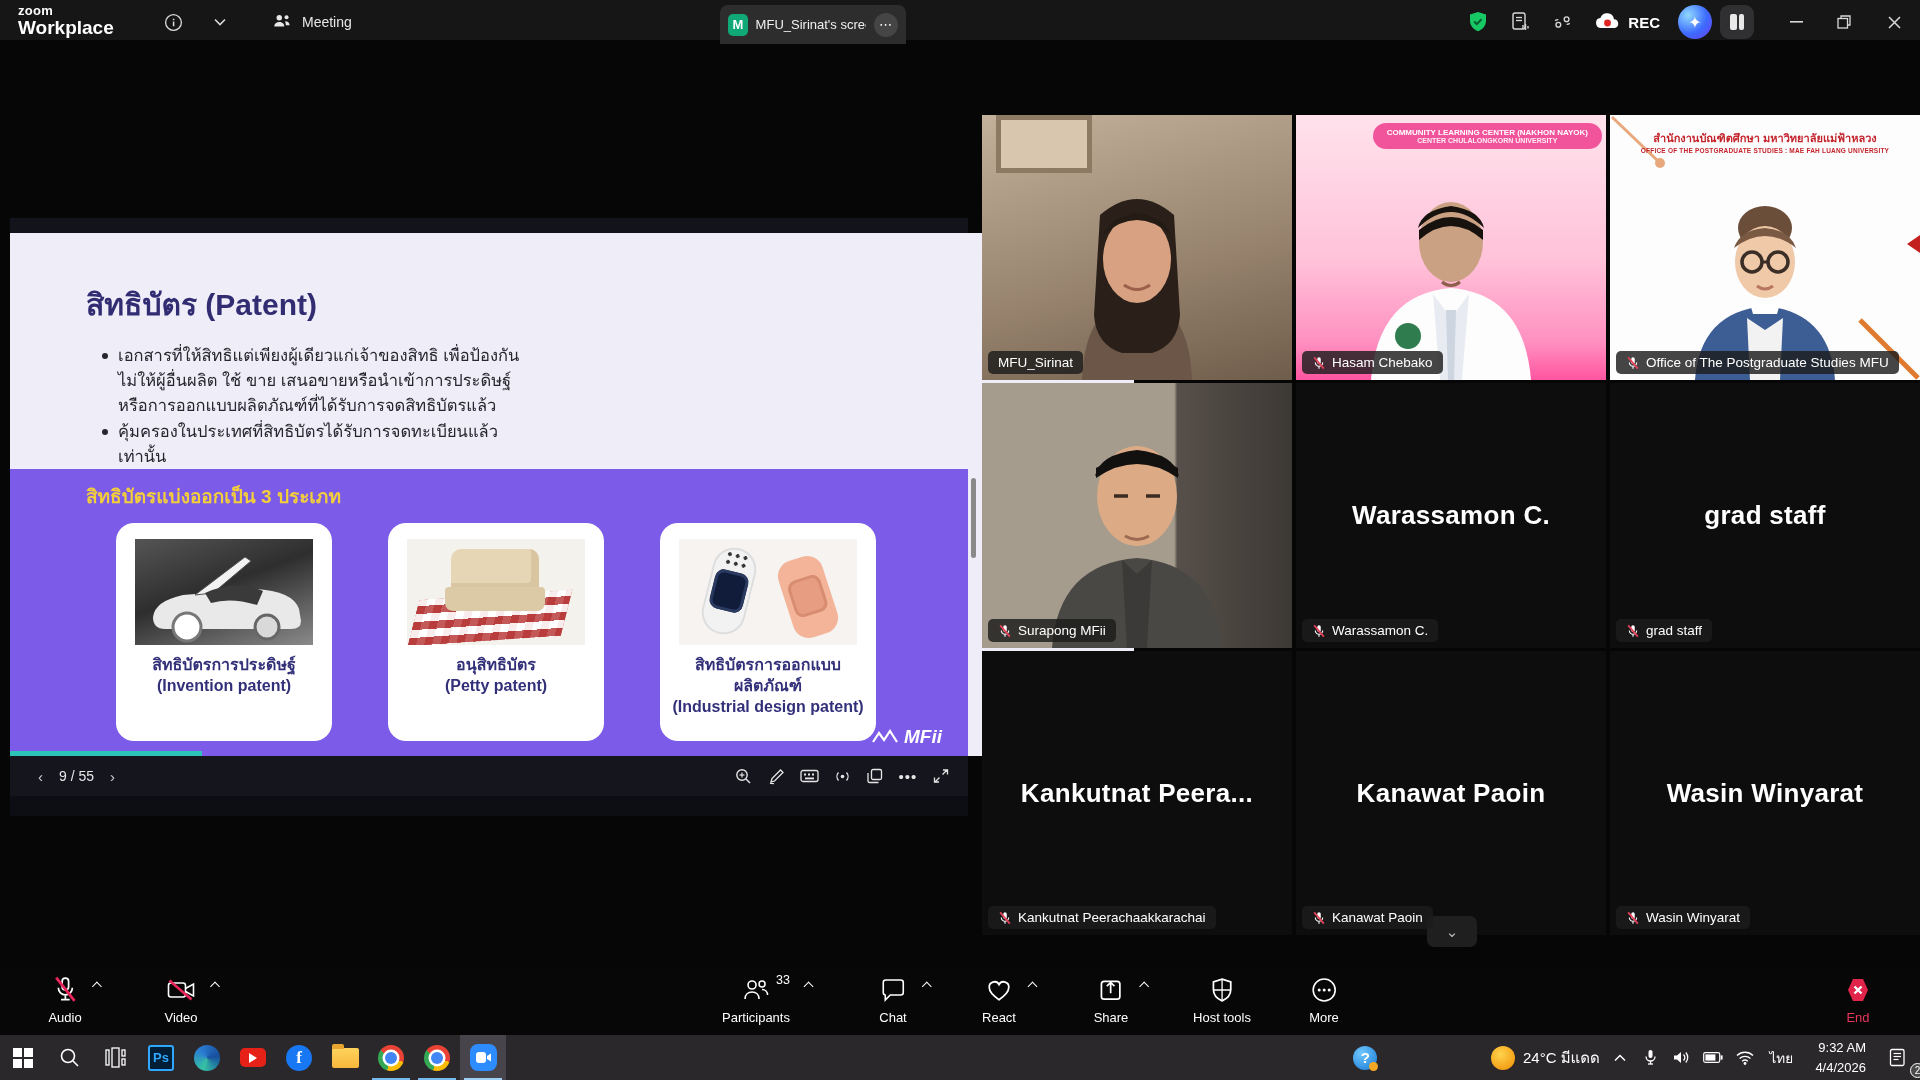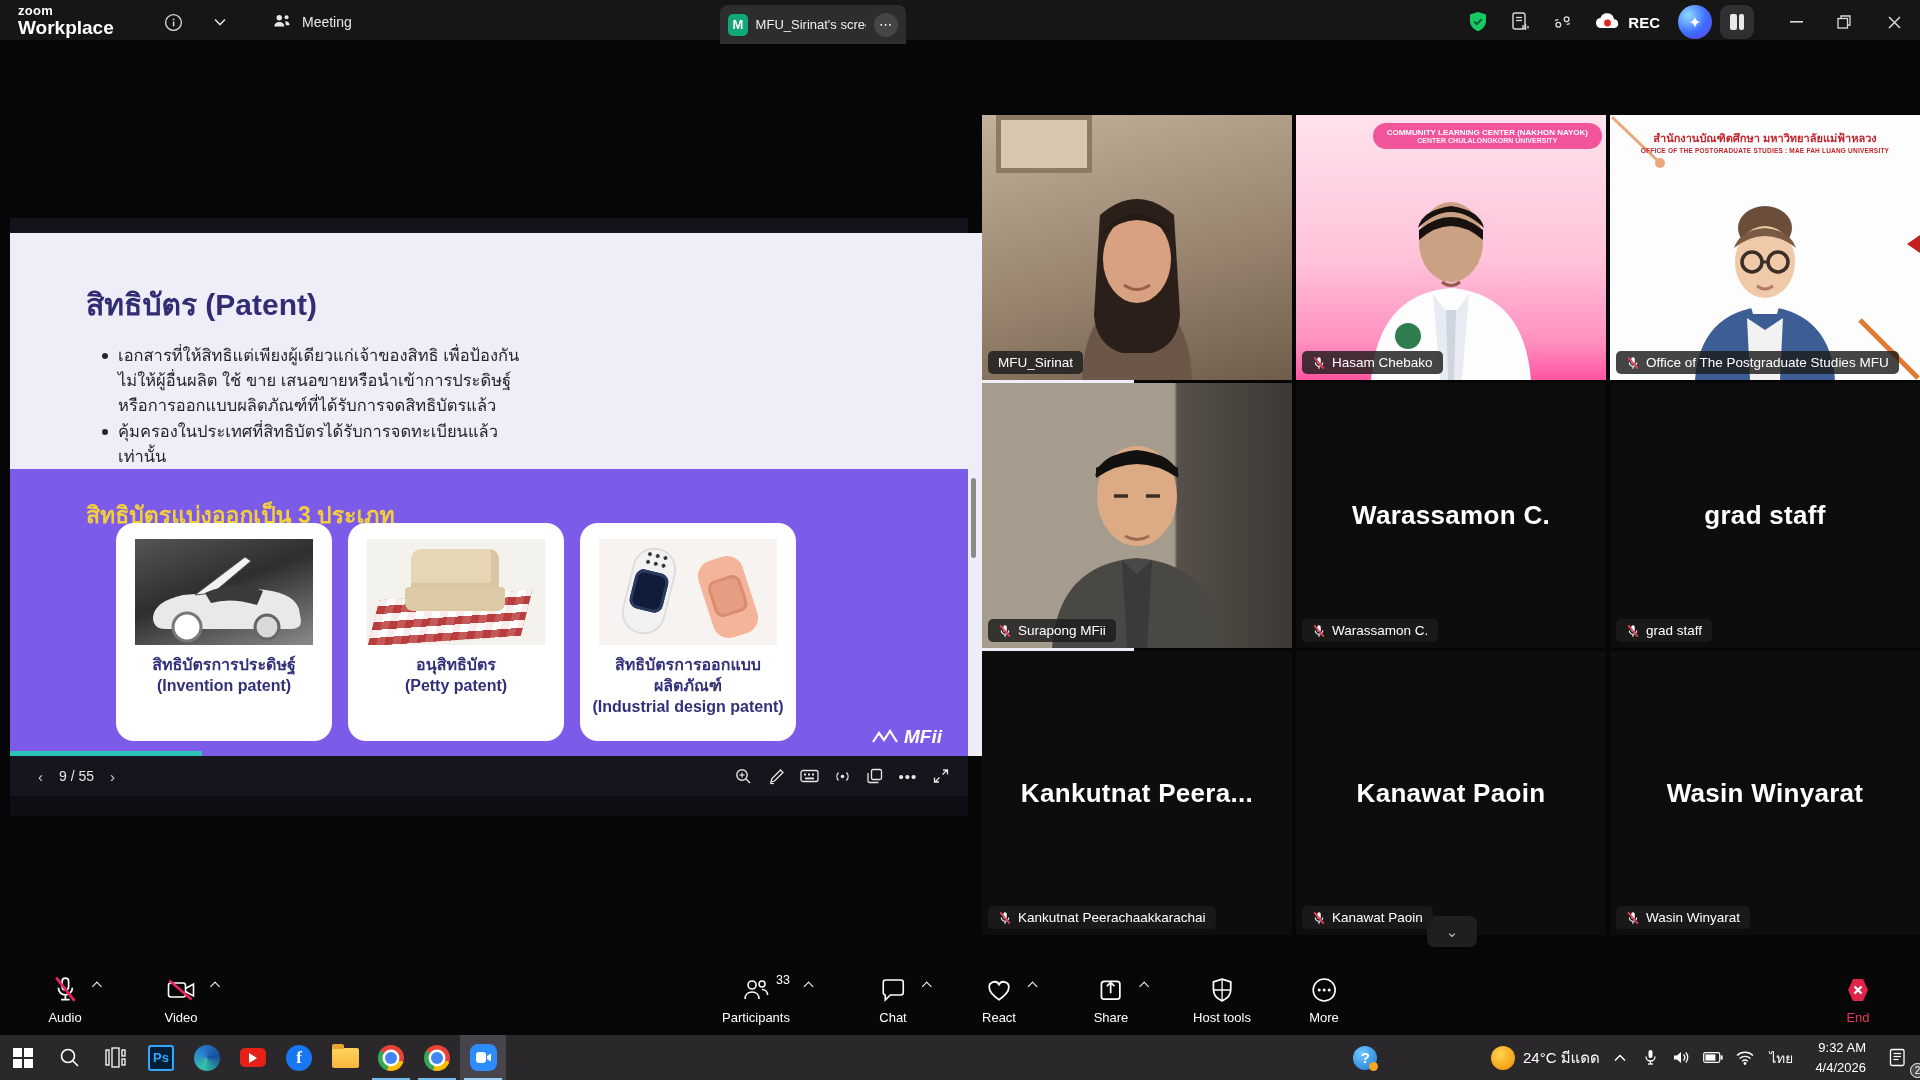--- a/index.html
+++ b/index.html
@@ -32,22 +32,22 @@
 
   
   .presentation { position:absolute; left:10px; top:218px; width:958px; height:598px; }
   .pres-head { height:15px; background:#13131c; }
   .slide { position:relative; width:1124px; height:523px; background:#efeef8; overflow:hidden; }
   .slide-title { position:absolute; left:76px; top:48px; font-size:30px; font-weight:bold; color:#322c73; }
   .slide-bullets { position:absolute; left:88px; top:110px; width:438px; list-style:none; }
   .slide-bullets li { position:relative; padding-left:20px; font-size:16.5px; line-height:1.5; color:#26262f; margin-bottom:2px; }
   .slide-bullets li::before { content:""; position:absolute; left:4px; top:10px; width:6px; height:6px; border-radius:50%; background:#26262f; }
   .purple { position:absolute; left:0; top:236px; width:958px; height:287px; background:#7b5be8; }
-  .purple-heading { position:absolute; left:76px; top:28px; font-size:23px; font-weight:bold; color:#f2cd3c; }
-  .cards { position:absolute; left:106px; top:54px; display:flex; gap:16px; }
+  .purple-heading { position:absolute; left:76px; top:12px; font-size:19px; font-weight:bold; color:#f2cd3c; }
+  .cards { position:absolute; left:106px; top:54px; display:flex; gap:56px; }
   .card { width:216px; height:218px; background:#fff; border-radius:18px; padding-top:16px; text-align:center; }
   .card-img { width:178px; height:106px; margin:0 auto; position:relative; overflow:hidden; }
   .card-label { margin-top:10px; padding:0 12px; font-size:16px; font-weight:bold; line-height:1.3; color:#33307a; }
   .img-car { background:linear-gradient(160deg,#555 0%,#2e2e2e 45%,#8a8a8a 100%); }
   .img-food { background:#f4f2ec; }
   .img-watch { background:#f7f3f0; }
   .cloth { position:absolute; left:8px; bottom:4px; width:150px; height:46px; transform:skewX(-18deg) rotate(-4deg);
            background:
              repeating-linear-gradient(0deg, rgba(185,60,60,.85) 0 8px, rgba(255,255,255,.9) 8px 16px),
              repeating-linear-gradient(90deg, #b94040 0 8px, #fff 8px 16px); }

